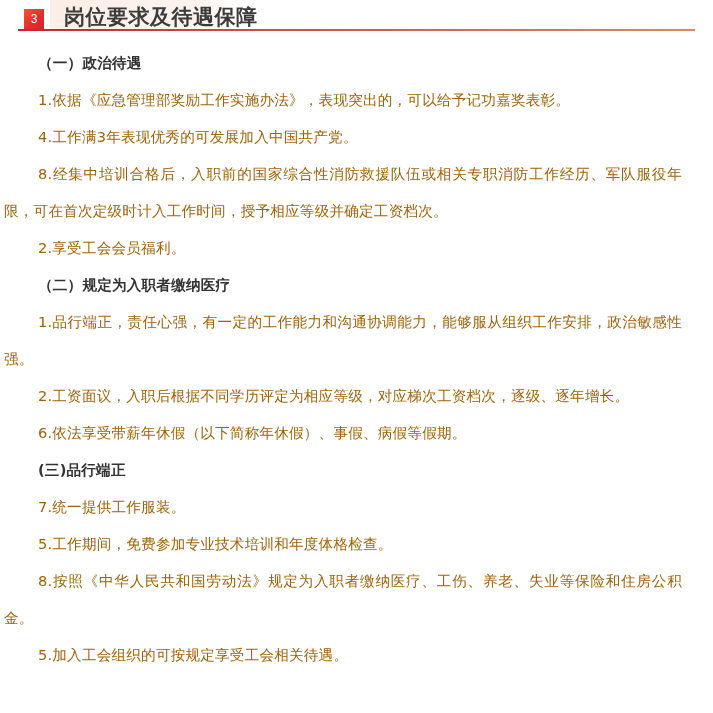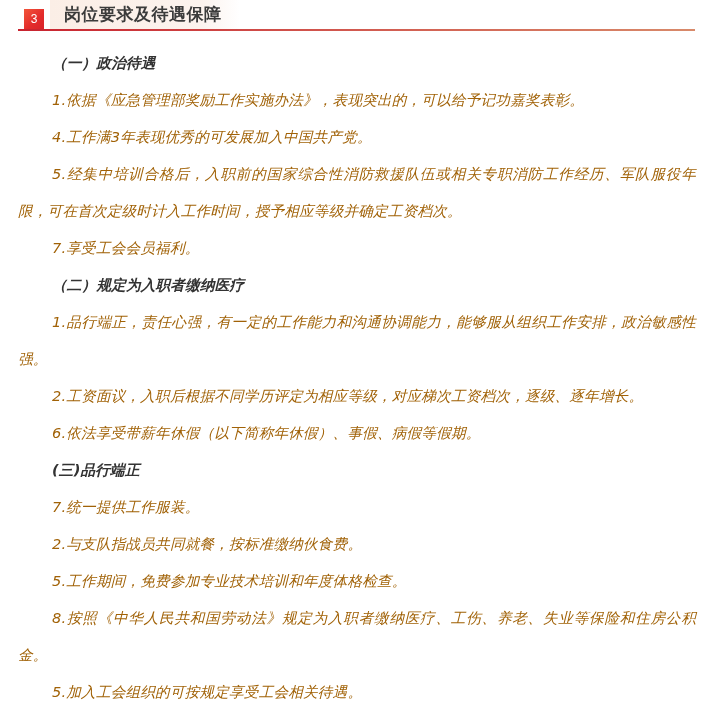--- a/index.html
+++ b/index.html
@@ -40,40 +40,39 @@
       color: #ffffff;
       font-size: 12px;
       line-height: 20px;
       text-align: center;
       font-family: "Liberation Sans", sans-serif;
     }
     .header-title {
       position: absolute;
       left: 46px;
       top: 3px;
-      font-size: 17px;
+      font-size: 21px;
       font-weight: bold;
       color: #3b3b3b;
       letter-spacing: 0.5px;
       white-space: nowrap;
     }
     .header-rule {
       position: absolute;
       left: 0;
       top: 29px;
       width: 677px;
       height: 1.5px;
       background: linear-gradient(to right, #c8232f 0%, #d0504a 40%, #d88a6a 100%);
     }
     .content {
       position: absolute;
-      left: 18px;
+      left: 4px;
       top: 44px;
       width: 678px;
-      font-style: italic;
     }
     .p {
       font-size: 14.6px;
       line-height: 37px;
       margin: 0;
       text-indent: 34px;
       color: #a16207;
       letter-spacing: 0.2px;
       text-align: justify;
     }
@@ -91,27 +90,26 @@
   <div class="badge">3</div>
   <div class="header-title">岗位要求及待遇保障</div>
   <div class="header-rule"></div>
 </div>
 
 <div class="content">
 
   <p class="p heading">（一）政治待遇</p>
   <p class="p">1.依据《应急管理部奖励工作实施办法》，表现突出的，可以给予记功嘉奖表彰。</p>
   <p class="p">4.工作满3年表现优秀的可发展加入中国共产党。</p>
-  <p class="p">5.经集中培训合格后，入职前的国家综合性消防救援队伍或相关专职消防工作经历、军队服役年限，可在首次定级时计入工作时间，授予相应等级并确定工资档次。</p>
-  <p class="p">7.享受工会会员福利。</p>
+  <p class="p">8.经集中培训合格后，入职前的国家综合性消防救援队伍或相关专职消防工作经历、军队服役年限，可在首次定级时计入工作时间，授予相应等级并确定工资档次。</p>
+  <p class="p">2.享受工会会员福利。</p>
 
   <p class="p heading">（二）规定为入职者缴纳医疗</p>
   <p class="p">1.品行端正，责任心强，有一定的工作能力和沟通协调能力，能够服从组织工作安排，政治敏感性强。</p>
   <p class="p">2.工资面议，入职后根据不同学历评定为相应等级，对应梯次工资档次，逐级、逐年增长。</p>
   <p class="p">6.依法享受带薪年休假（以下简称年休假）、事假、病假等假期。</p>
 
   <p class="p heading">(三)品行端正</p>
   <p class="p">7.统一提供工作服装。</p>
-  <p class="p">2.与支队指战员共同就餐，按标准缴纳伙食费。</p>
   <p class="p">5.工作期间，免费参加专业技术培训和年度体格检查。</p>
   <p class="p">8.按照《中华人民共和国劳动法》规定为入职者缴纳医疗、工伤、养老、失业等保险和住房公积金。</p>
   <p class="p">5.加入工会组织的可按规定享受工会相关待遇。</p>
 </div>
 
 </body></html>

